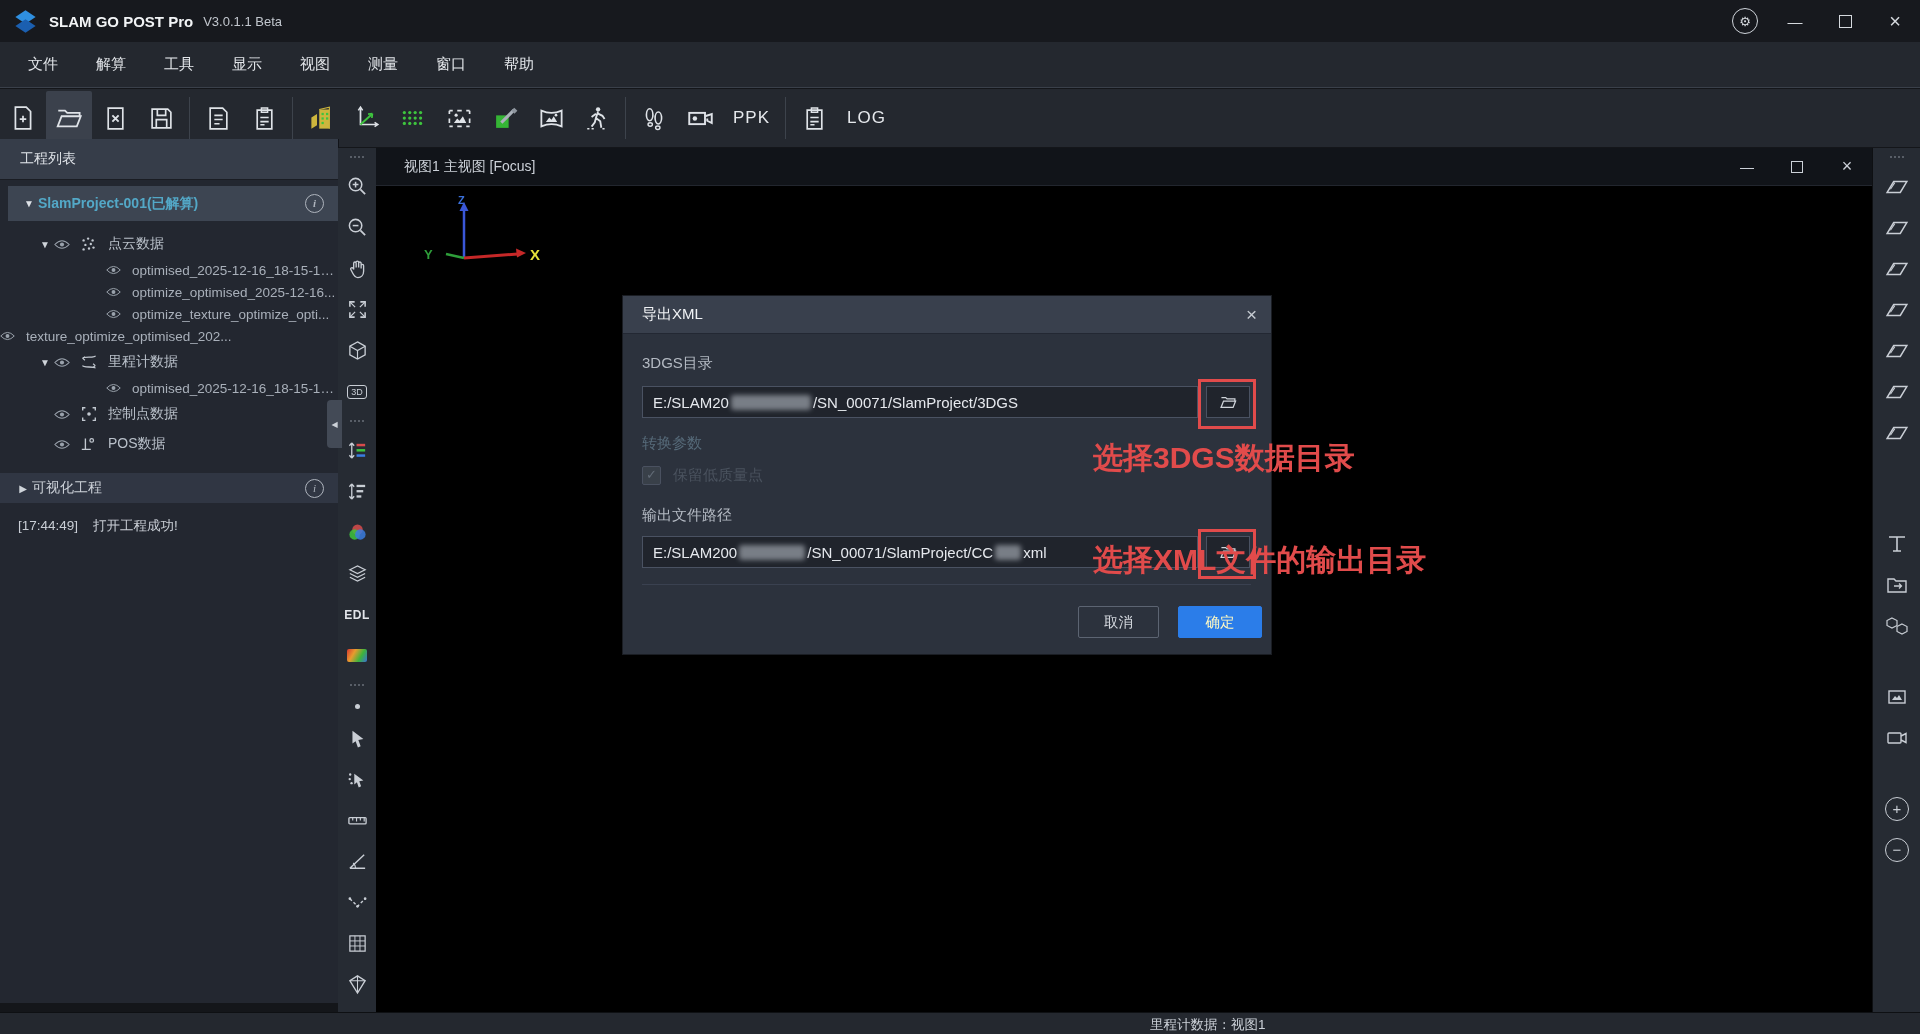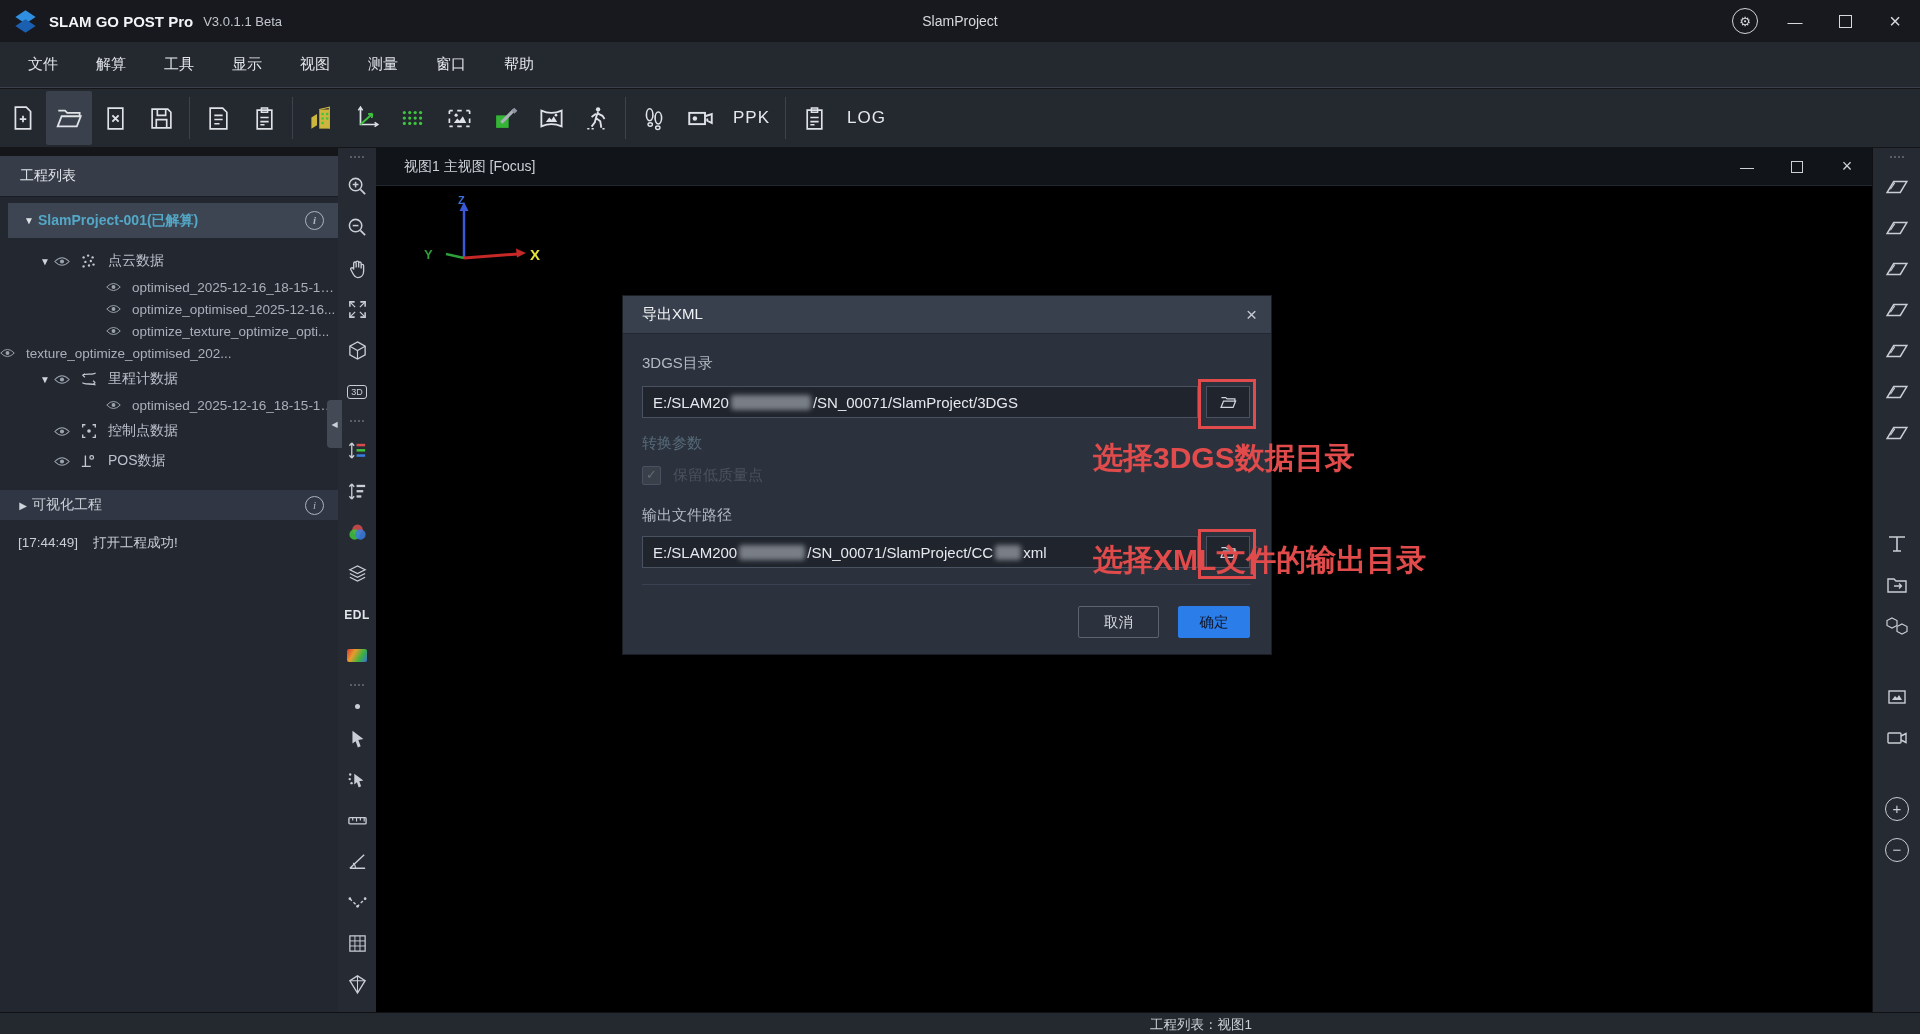--- a/index.html
+++ b/index.html
@@ -24,21 +24,21 @@
   .menuitem{font-size:15px;color:#e3e6ea;}
 
   
   .toolbar{left:0;top:89px;width:1920px;height:59px;background:#24282f;border-bottom:1px solid #14161a;display:flex;align-items:center;box-sizing:border-box;}
   .tbtn{width:46px;height:54px;display:flex;align-items:center;justify-content:center;border-radius:2px;}
   .tbtn.active{background:#3b414c;}
   .tsep{width:1px;height:42px;background:#3d434c;margin:0 5px;}
   .ttext{font-size:17px;color:#e6e9ed;letter-spacing:1px;padding:0 10px;}
 
   
-  .leftpanel{left:0;top:156px;width:338px;height:864px;background:#232730;border-right:1px solid #121419;}
+  .leftpanel{left:0;top:139px;width:338px;height:864px;background:#232730;border-right:1px solid #121419;}
   .panelhead{height:40px;background:#363d49;display:flex;align-items:center;padding-left:20px;font-size:14px;color:#dfe3e8;border-bottom:1px solid #1a1d23;}
   .trow{display:flex;align-items:center;height:30px;font-size:14px;color:#b9c0c9;}
   .trow.proj{height:35px;background:#3d4552;margin:6px 0 8px 8px;color:#53a8c7;font-weight:bold;padding-left:12px;}
   .trow.child{height:22px;color:#a9b0ba;font-size:13.5px;}
   .trow .lbl{white-space:nowrap;overflow:hidden;text-overflow:ellipsis;}
   .arr{font-size:10px;color:#cfd4da;width:18px;text-align:center;flex:0 0 18px;}
   .eyewrap{width:17px;margin-right:9px;color:#9aa2ac;flex:0 0 17px;}
   .ticon{width:20px;margin-right:8px;color:#c3c9d1;flex:0 0 20px;}
   .info{margin-left:auto;margin-right:14px;width:17px;height:17px;border:1.3px solid #aeb4bd;border-radius:50%;color:#aeb4bd;font-size:11px;line-height:17px;text-align:center;font-family:"Liberation Serif",serif;font-style:italic;flex:0 0 17px;}
   .visband{height:30px;background:#303643;display:flex;align-items:center;margin-top:14px;color:#ccd1d8;font-size:14px;}
@@ -80,21 +80,21 @@
   .dlglabel.dim{color:#566a79;}
   .dlginput{position:absolute;left:19px;width:556px;height:32px;background:#20242c;border:1px solid #4a5262;box-sizing:border-box;display:flex;align-items:center;padding:0 10px;font-size:15px;color:#e6e9ee;white-space:nowrap;overflow:hidden;}
   .blurpatch{display:inline-block;height:15px;background:#8f959d;opacity:.8;border-radius:3px;filter:blur(2.5px);margin:0 2px;flex:0 0 auto;}
   .folderbtn{position:absolute;width:44px;height:32px;background:#20242c;border:1px solid #4a5262;box-sizing:border-box;display:flex;align-items:center;justify-content:center;color:#cfd4da;}
   .chkrow{position:absolute;left:19px;display:flex;align-items:center;gap:12px;}
   .chkbox{width:17px;height:17px;background:#394049;border:1px solid #4a5160;border-radius:2px;color:#626b77;font-size:13px;line-height:16px;text-align:center;}
   .chklabel{font-size:15px;color:#4a525e;}
   .dlgsep{position:absolute;left:19px;width:609px;height:1px;background:#3a4150;}
   .btn{position:absolute;height:32px;box-sizing:border-box;font-size:14.5px;display:flex;align-items:center;justify-content:center;border-radius:2px;}
   .btn.cancel{left:455px;width:81px;border:1px solid #5c6472;color:#d4d8de;background:transparent;}
-  .btn.ok{left:555px;width:72px;background:#2b7de9;color:#0f172a;border:1px solid #2b7de9;}
+  .btn.ok{left:555px;width:84px;background:#2b7de9;color:#fef9c3;border:1px solid #2b7de9;}
 
   
   .redrect{position:absolute;border:3px solid #e14b4b;z-index:20;}
   .redtext{position:absolute;color:#e14b4b;font-size:30px;font-weight:bold;z-index:20;white-space:nowrap;}
 </style>
 </head>
 <body>
 
 <svg width="0" height="0" style="position:absolute">
   <defs>
@@ -322,21 +322,20 @@
   </defs>
 </svg>
 
 <div class="abs titlebar">
   <svg width="27" height="27" viewBox="0 0 24 24" style="margin-left:12px">
     <path d="M12 2l9 6-9 6-9-6z" fill="#2f8fe0"></path>
       <path d="M12 10l9 6-9 6-9-6z" fill="#1b5fb0"></path>
   </svg>
   <span class="appname">SLAM GO POST Pro</span>
   <span class="appver">V3.0.1.1 Beta</span>
-  <span class="tb-center">SlamProject</span>
   <div class="winbtns">
     <div class="winbtn">
         <span class="gearring">⚙</span>
       </div>
     <div class="winbtn">—</div>
     <div class="winbtn">
         <span class="maxglyph"></span>
       </div>
     <div class="winbtn" style="font-size:20px">×</div>
   </div>
@@ -772,21 +771,21 @@
     </div>
   <div class="ritem" style="margin-top:30px">
       <span class="circbtn">+</span>
     </div>
   <div class="ritem">
       <span class="circbtn">−</span>
     </div>
 </div>
 
 <div class="abs statusbar">
-  <span class="statustext">工程列表：视图1</span>
+  <span class="statustext">里程计数据：视图1</span>
 </div>
 
 <div class="abs dialog">
   <div class="dlghead">
     <span>导出XML</span>
     <span class="dlgclose">×</span>
   </div>
 
   <div class="dlglabel" style="top:58px">3DGS目录</div>
 

